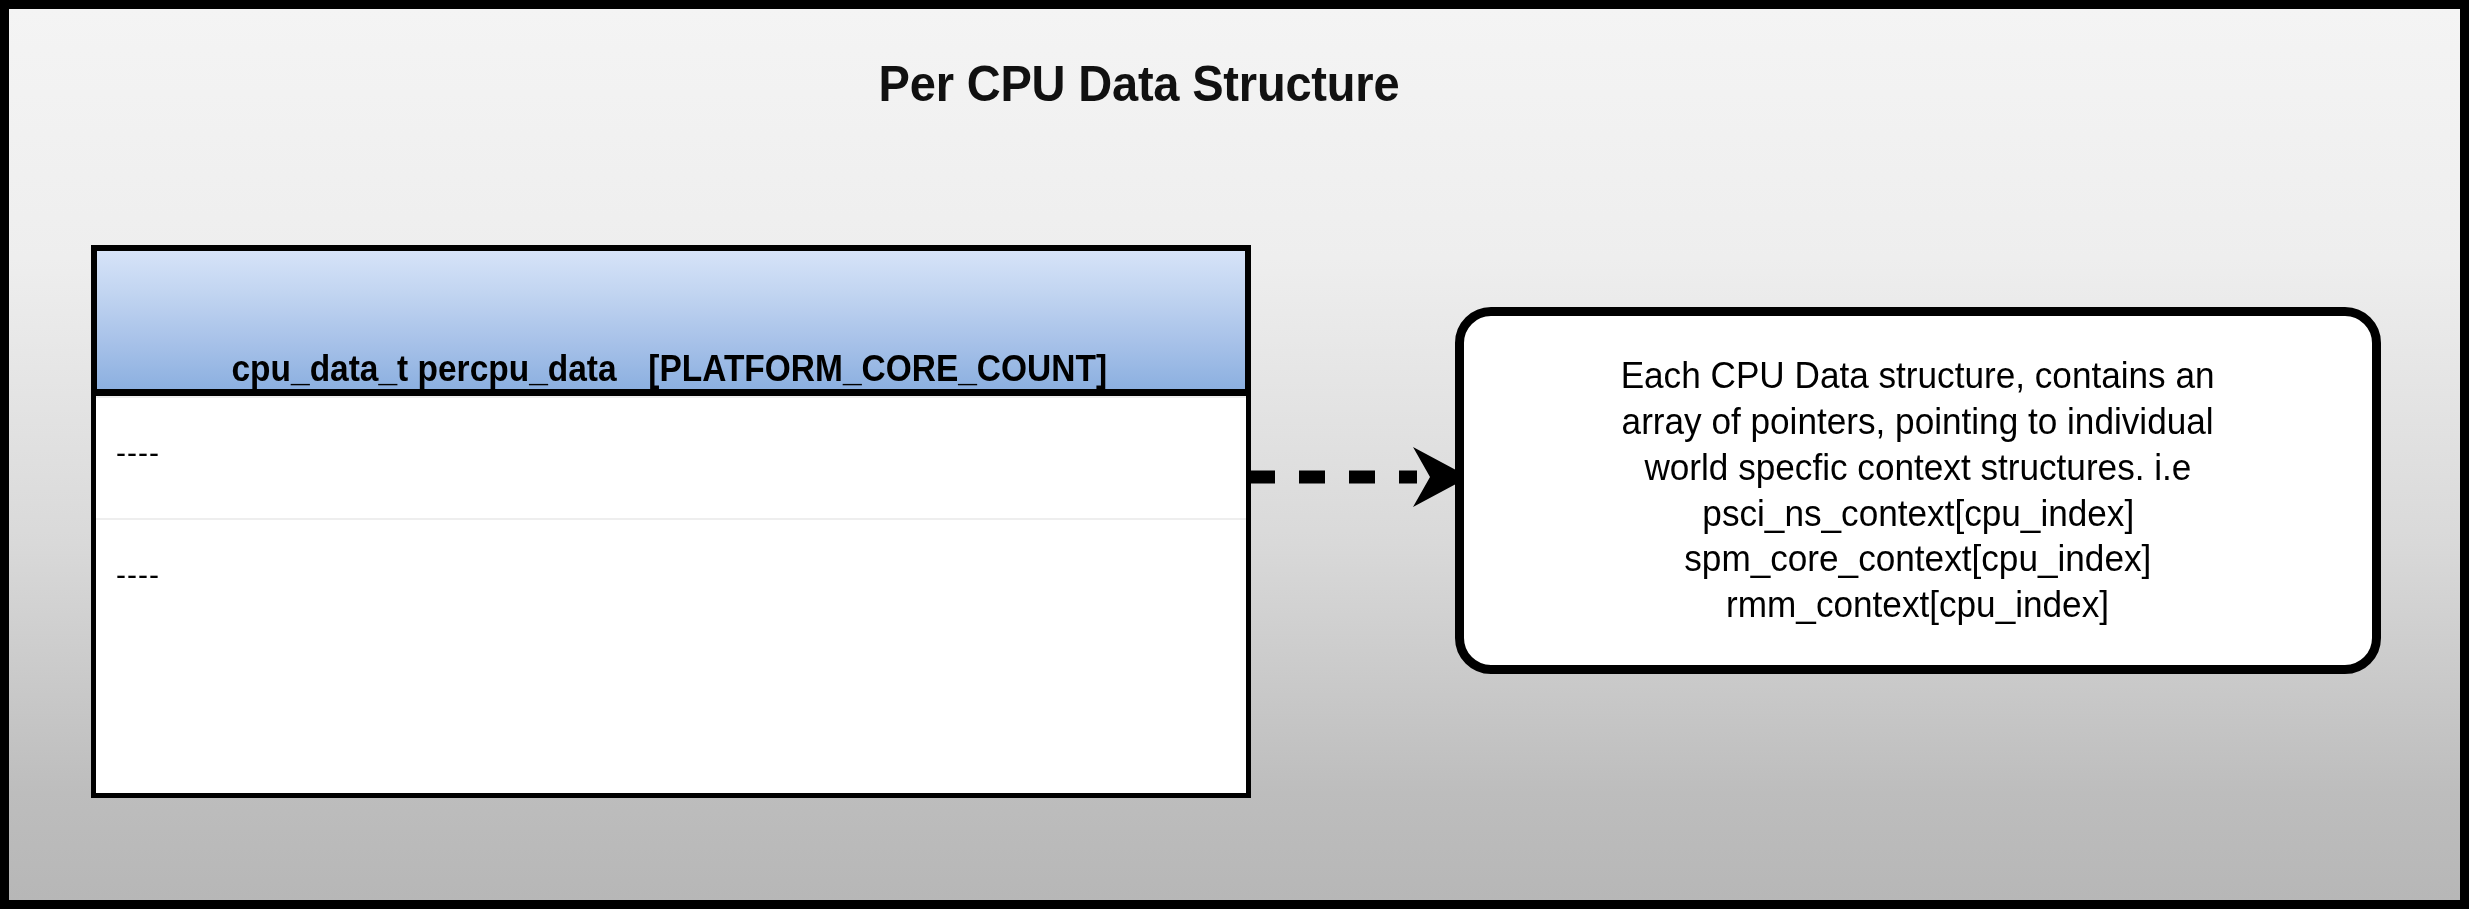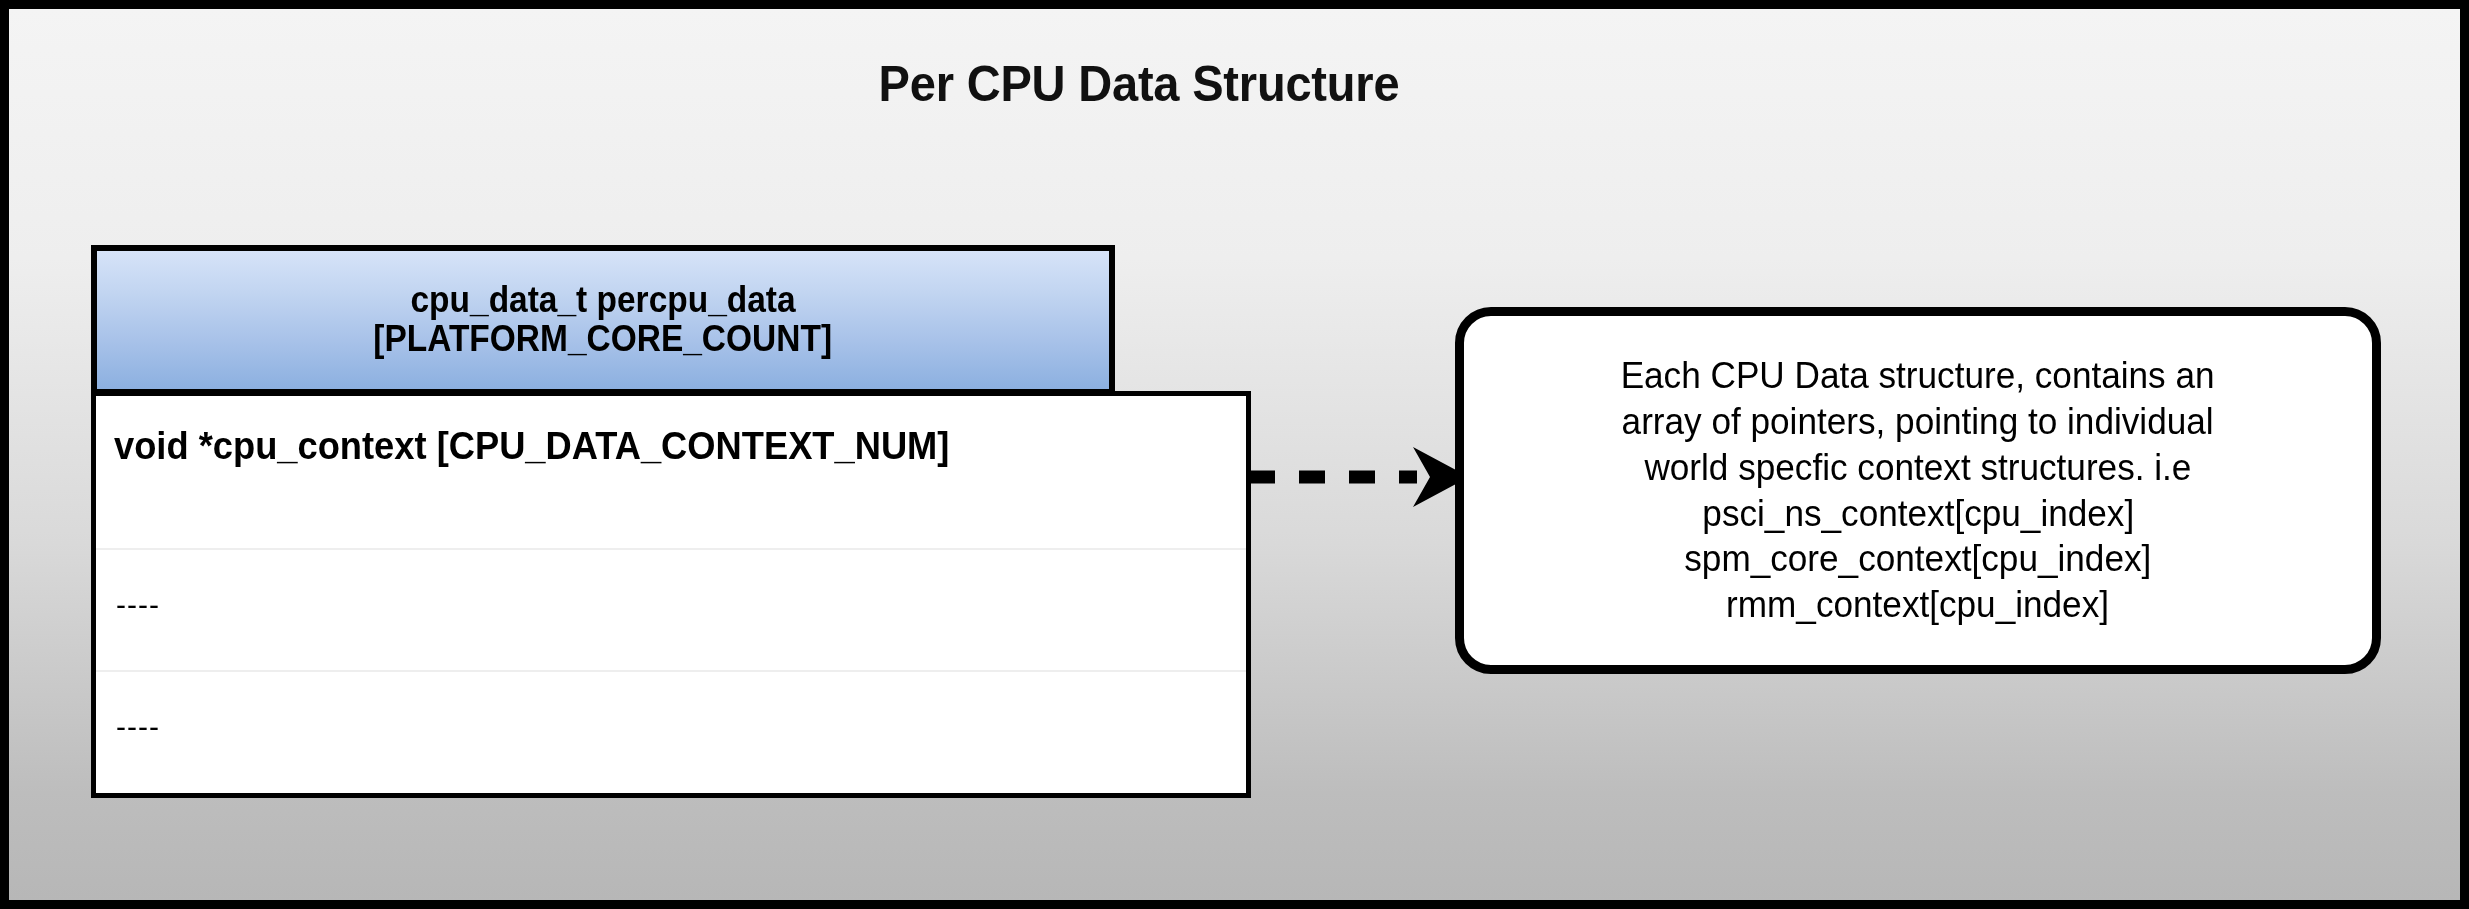--- a/index.html
+++ b/index.html
@@ -43,28 +43,28 @@
     left: 82px;
     top: 236px;
     width: 1160px;
     height: 553px;
   }
 
   .struct-header {
     position: absolute;
     left: 0;
     top: 0;
-    width: 1024px;
+    width: 1160px;
     height: 150px;
     box-sizing: border-box;
     border: 6px solid #000000;
     background: linear-gradient(to bottom, #d6e3f8 0%, #c2d5f1 30%, #a8c2e9 65%, #8cb0e0 100%);
     display: flex;
-    flex-direction: column;
-    align-items: center;
+    flex-direction: row;
+    align-items: flex-end;
     justify-content: center;
   }
 
   .struct-header-line {
     font-size: 36px;
     font-weight: bold;
     color: #000000;
     line-height: 1.08;
     text-align: center;
     transform: scaleX(0.93);
@@ -167,23 +167,20 @@
 
   <div class="struct-table">
 
     <div class="struct-header">
       <div class="struct-header-line">cpu_data_t percpu_data</div>
       <div class="struct-header-line">[PLATFORM_CORE_COUNT]</div>
     </div>
 
     <div class="struct-body">
 
-      <div class="struct-row row-primary">
-        <div class="row-text">void *cpu_context [CPU_DATA_CONTEXT_NUM]</div>
-      </div>
 
       <div class="struct-row row-filler">
         <div class="row-text">----</div>
       </div>
 
       <div class="struct-row row-filler">
         <div class="row-text">----</div>
       </div>
 
     </div>

